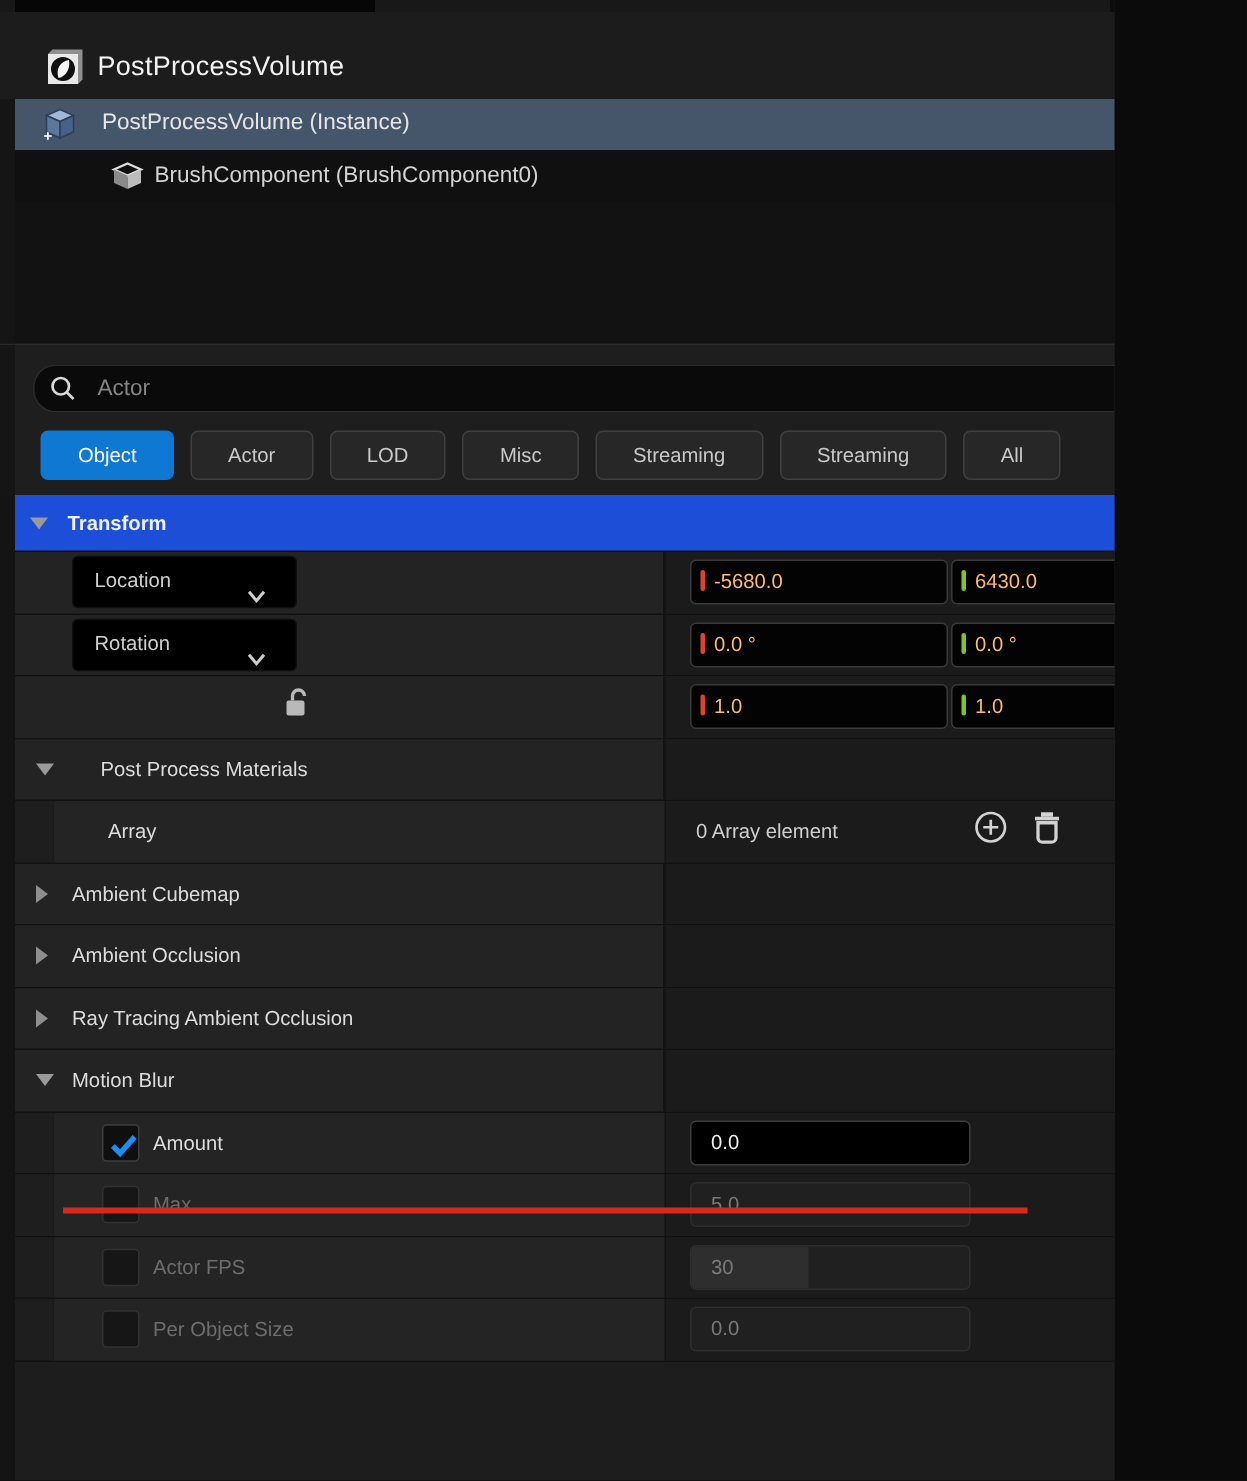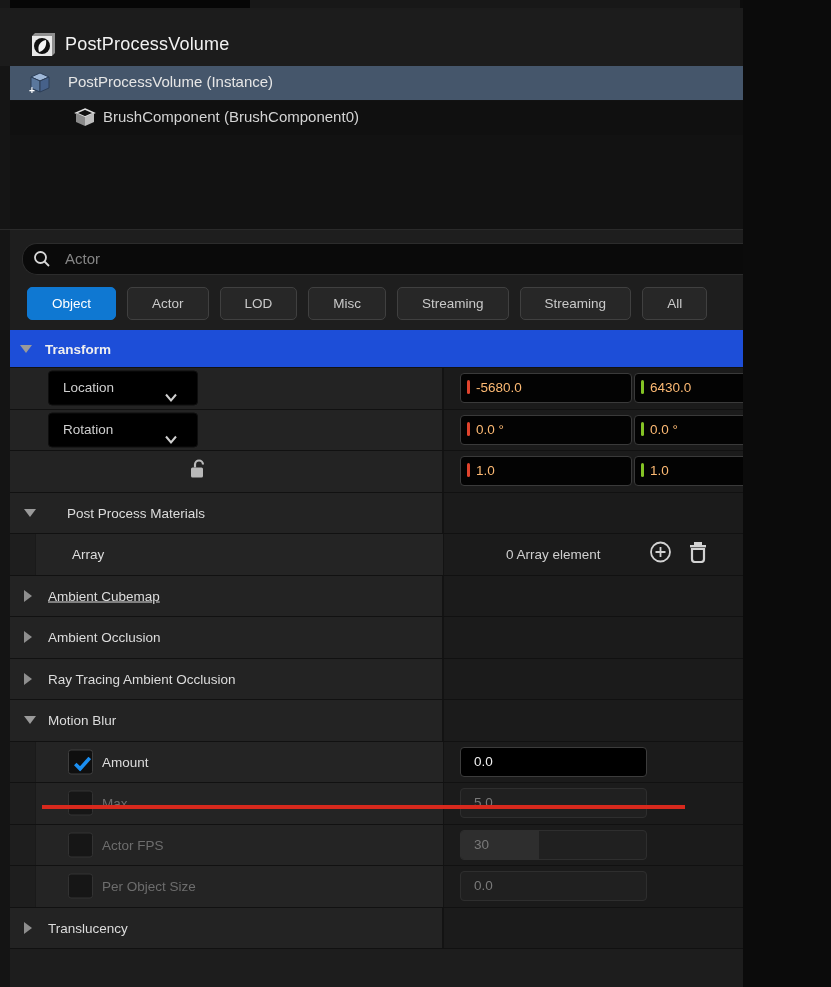--- a/index.html
+++ b/index.html
@@ -75,21 +75,21 @@
   .sf.disabled{background:#202020;border-color:#2e2e2e;}
   .sf .fill{position:absolute;left:0;top:0;bottom:0;background:#2e2e2e;}
   .sf .vtext{position:absolute;left:13px;top:6px;font-size:13.5px;color:#f0f0f0;}
   .sf.disabled .vtext{color:#7a7a7a;}
 
   .cb{position:absolute;left:58px;top:50%;transform:translateY(-50%);width:23px;height:23px;
       background:#0f0f0f;border:1px solid #3e3e3e;border-radius:3px;}
   .cb.off{background:#161616;border-color:#323232;}
   .cb svg{position:absolute;left:3px;top:4px;}
 
-  .arr-text{position:absolute;left:20px;top:50%;transform:translateY(-50%);font-size:13.5px;color:#cfcfcf;margin-left:42px;}
+  .arr-text{position:absolute;left:20px;top:50%;transform:translateY(-50%);font-size:13.5px;color:#cfcfcf;}
   .icon-btn{position:absolute;top:50%;transform:translateY(-50%);}
 
   #red-underline{position:absolute;left:42px;top:805px;width:643px;height:4px;background:#d8291d;z-index:5;}
 </style>
 </head>
 <body>
 
 <div id="app">
 
   <div id="tabstrip">
@@ -262,21 +262,21 @@
                 <rect x="2" y="4" width="16" height="2.4" fill="#d2d2d2"></rect>
                 <path d="M4 8 h12 v10 a3 3 0 0 1 -3 3 h-6 a3 3 0 0 1 -3 -3 Z" fill="none" stroke="#d2d2d2" stroke-width="2.2"></path>
               </svg></div>
           </div>
           <div class="inset"></div>
           <div class="rlabel" style="left: 62px;">Array</div>
         </div>
         <div class="row">
           <div class="val"></div>
           <div class="tri-r" style="left:14px;"></div>
-          <div class="rlabel" style="left: 38px; text-decoration: underline;">Ambient Cubemap</div>
+          <div class="rlabel" style="left: 38px;">Ambient Cubemap</div>
         </div>
         <div class="row">
           <div class="val"></div>
           <div class="tri-r" style="left:14px;"></div>
           <div class="rlabel" style="left: 38px;">Ambient Occlusion</div>
         </div>
         <div class="row">
           <div class="val"></div>
           <div class="tri-r" style="left:14px;"></div>
           <div class="rlabel" style="left: 38px;">Ray Tracing Ambient Occlusion</div>
@@ -326,22 +326,17 @@
         <div class="row child">
           <div class="val">
             <div class="sf disabled">
               <span class="vtext">0.0</span>
             </div>
           </div>
           <div class="inset"></div>
           <div class="cb off"></div>
           <div class="rlabel dim" style="left: 92px;">Per Object Size</div>
         </div>
-        <div class="row">
-          <div class="val"></div>
-          <div class="tri-r" style="left:14px;"></div>
-          <div class="rlabel" style="left: 38px;">Translucency</div>
-        </div>
       </div>
   </div>
 
   <div id="red-underline" style="background: rgb(216, 41, 29);"></div>
 </div>
 
 </body></html>

